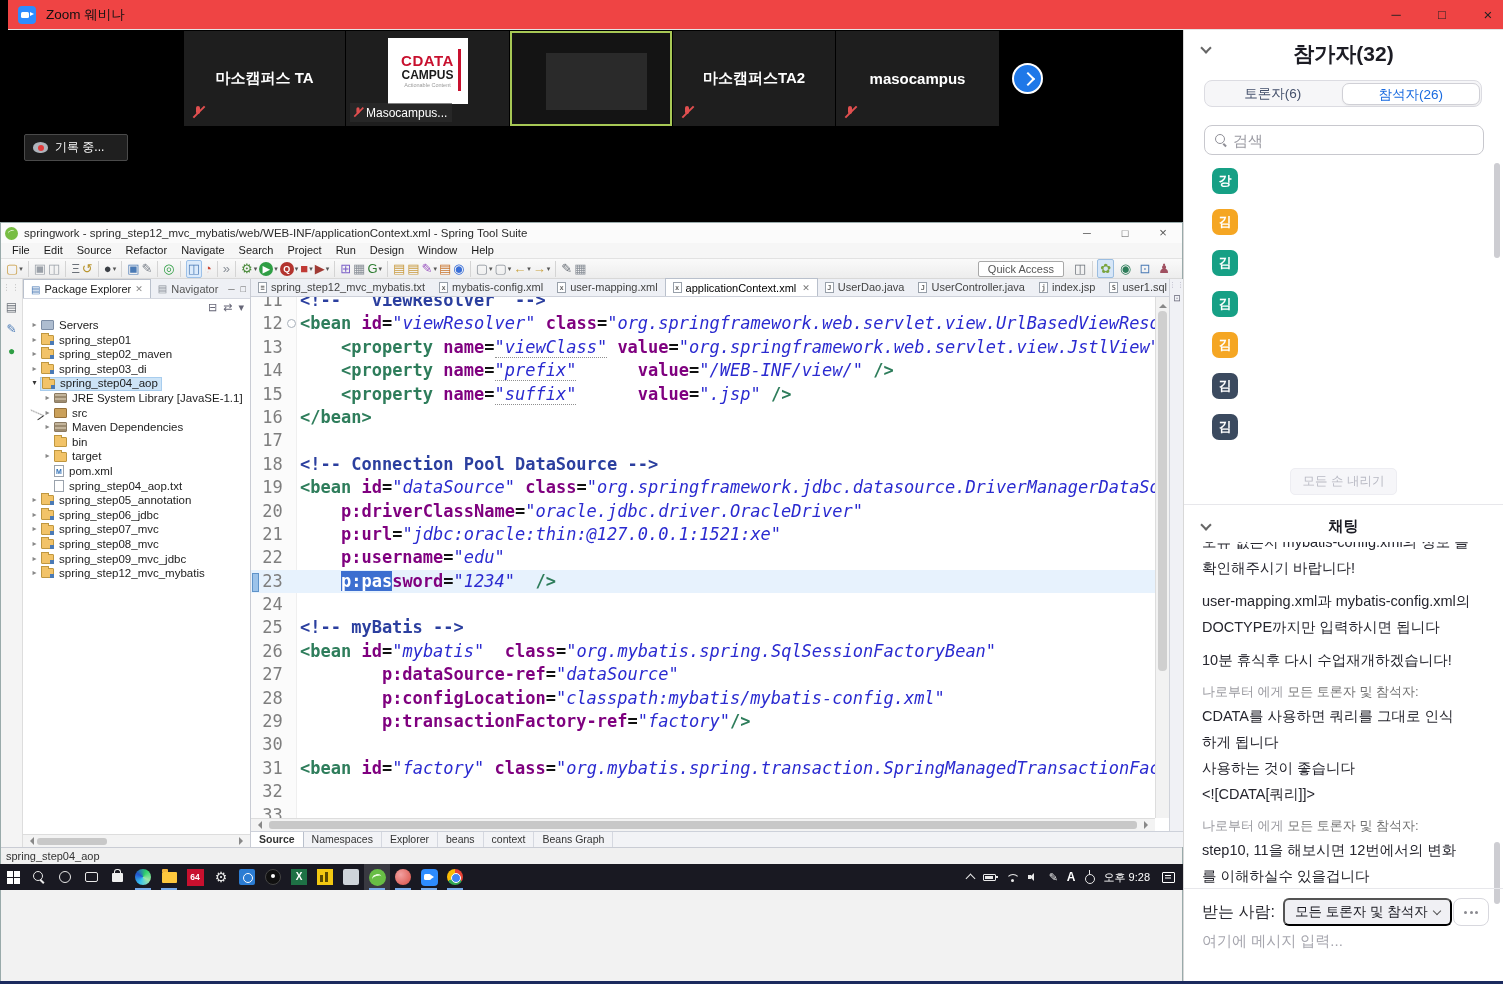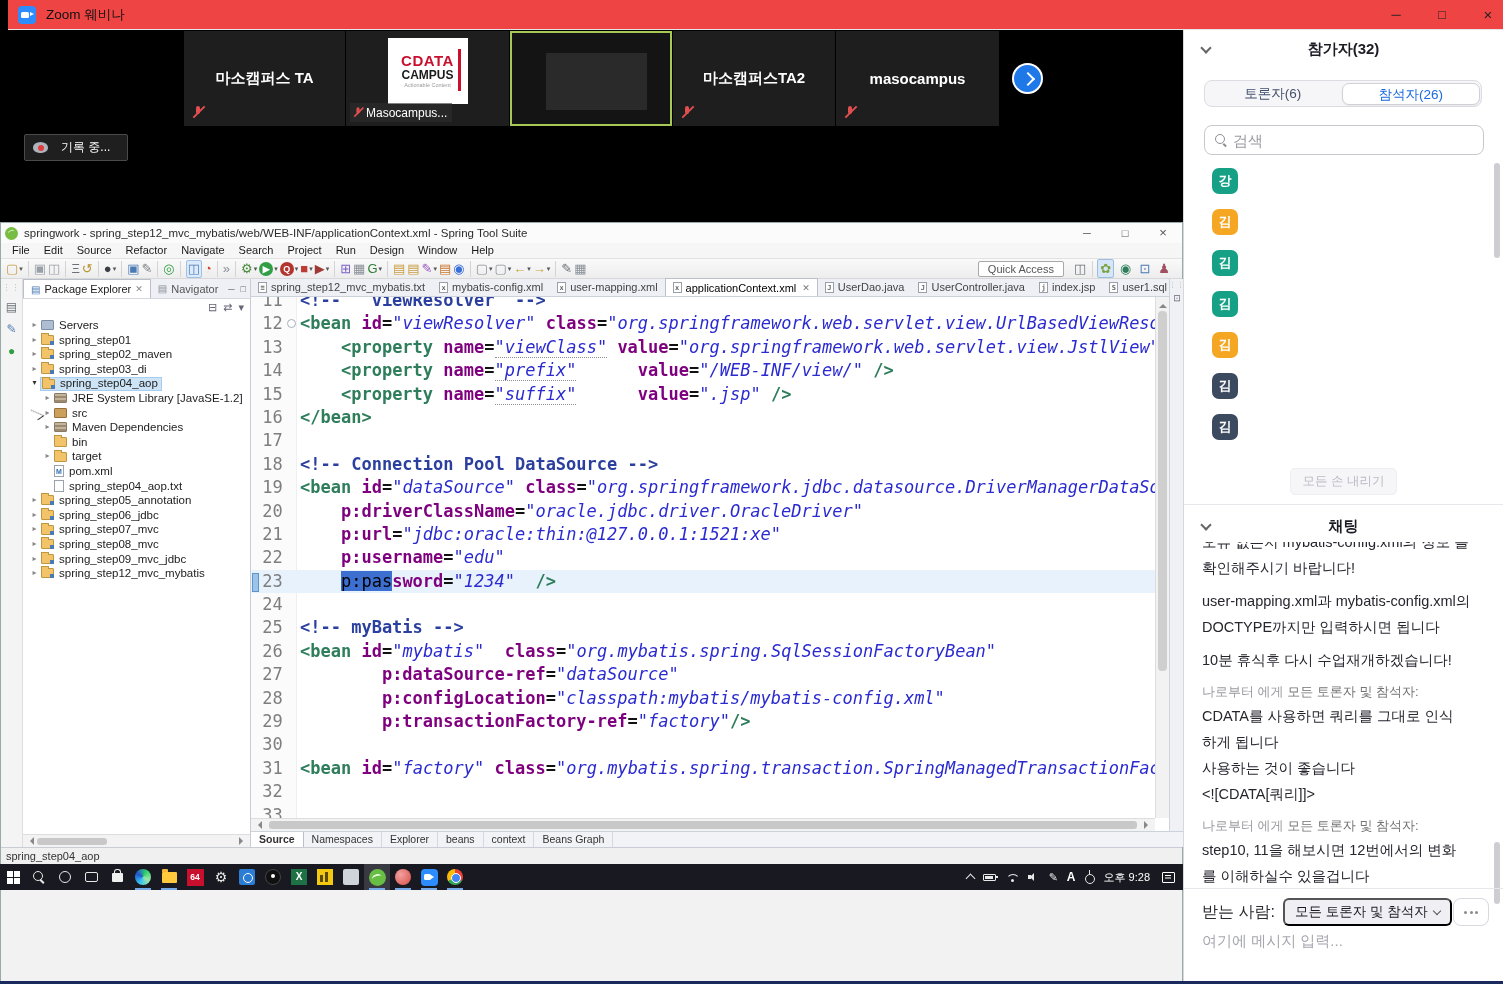--- a/index.html
+++ b/index.html
@@ -32,21 +32,21 @@
   .logo-maso{color:#c8102e;font-weight:bold;font-size:15px;letter-spacing:.5px}
   .logo-campus{color:#1a1a1a;font-weight:bold;font-size:12px}
   .logo-sub{color:#999;font-size:5.5px;margin-top:2px}
   .tile-label{position:absolute;left:4px;bottom:4px;display:flex;align-items:center;background:rgba(45,45,45,.6);padding:0 5px 0 16px;height:19px;font-size:12px;color:#fff;position:absolute}
   .tile-label .mic{left:1px;bottom:2px;transform:scale(.8)}
   .vid-rect{position:absolute;left:34px;top:20px;width:101px;height:57px;background:#2a2a2a}
   .next-btn{position:absolute;left:1012px;top:33px;width:31px;height:31px;border-radius:50%;background:#1f78e8;border:2px solid #fff}
   .next-btn::after{content:"";position:absolute;left:9px;top:9px;width:8px;height:8px;border-top:2.5px solid #fff;border-right:2.5px solid #fff;transform:rotate(45deg)}
 
   
-  .recbadge{position:absolute;left:24px;top:104px;width:104px;height:27px;background:#1f1f1f;border:1px solid #4a4a4a;border-radius:2px;display:flex;align-items:center;gap:13px;padding-left:8px}
+  .recbadge{position:absolute;left:24px;top:104px;width:104px;height:27px;background:#1f1f1f;border:1px solid #4a4a4a;border-radius:2px;display:flex;align-items:center;gap:7px;padding-left:8px}
   .rec-icon{width:15px;height:11px;background:#aeb4bc;border-radius:50% 50% 45% 45%;position:relative}
   .rec-icon::after{content:"";position:absolute;left:4.5px;top:2.5px;width:6px;height:6px;border-radius:50%;background:#e23b3b}
   .recbadge .t{color:#fff;font-size:12px}
 
   
   .ide{position:absolute;left:0;top:192px;width:1183px;height:762px;background:#f2f2f2;border:1px solid #9aa;border-bottom:none;font-size:11px}
   .ide-titlebar{position:absolute;left:0;top:0;width:100%;height:20px;background:#fbfbfb;display:flex;align-items:center}
   .spring-ic{width:13px;height:13px;border-radius:50%;background:#77bd43;margin:0 6px 0 4px;position:relative}
   .spring-ic::after{content:"";position:absolute;left:2.5px;top:3px;width:7px;height:4px;border-radius:50%;border-top:1.5px solid #e8f7dc;transform:rotate(-20deg)}
   .ide-titlebar .t{font-size:11.5px;color:#2b2b2b}
@@ -123,21 +123,21 @@
   .cline .num{width:25px;flex:none;text-align:center;color:#7e7e7e;font-weight:400}
   .cline .foldc{width:12px;flex:none;position:relative}
   .cline .foldc.has::after{content:"";position:absolute;left:2px;top:7px;width:7px;height:7px;border:1px solid #a8b0ba;border-radius:50%;background:#fff}
   .cline .txt{flex:1;overflow:hidden;padding-left:3px}
   .tk-c{color:#2b3f9f;font-weight:600}
   .tk-t{color:#2e7d5b;font-weight:700}
   .tk-a{color:#7f007f;font-weight:700}
   .tk-v,.tk-vu{color:#2a2ad0;font-style:italic}
   .tk-vu{border-bottom:1px dotted #8f8f8f}
   .tk-p{color:#111;font-weight:600}
-  .tk-sel{background:#3d6fd0;color:#000000;font-weight:400}
+  .tk-sel{background:#3d6fd0;color:#ffffff;font-weight:700}
   .vsb{position:absolute;left:904px;top:18px;width:14px;height:521px;background:#f2f2f2;border-left:1px solid #ddd;display:flex;flex-direction:column;align-items:center}
   .vsb .vthumb{width:9px;height:360px;background:#cfcfcf;border-radius:4px;margin-top:3px}
   .sidestrip{position:absolute;left:918px;top:0;width:15px;height:100%;background:#f0f1f5;border-left:1px solid #d0d3da;display:flex;flex-direction:column;align-items:center;padding-top:2px;gap:4px}
   .sidestrip .dots{color:#aab;font-size:7px;letter-spacing:1px}
   .sidestrip .mi{font-size:9px;color:#667}
   .ehscroll{position:absolute;left:0;top:539px;width:904px;height:13px;background:#f3f3f3;border-top:1px solid #ddd;display:flex;align-items:center}
   .ethumb{flex:1;height:8px;background:#c8c8c8;border-radius:3px;margin:0 4px}
   .btabs{position:absolute;left:0;top:552px;width:933px;height:16px;background:#f2f3f6;border-top:1px solid #cdd1da;display:flex;font-size:10.5px}
   .btab{padding:0 8px;line-height:15px;color:#333;border-right:1px solid #d5d8e0}
   .btab.active{background:#fff;font-weight:bold;border-right:1px solid #b9c0cc}
@@ -196,21 +196,21 @@
   .tr-a{color:#fff;font-size:12px;font-weight:bold}
   .tr-ime{width:10px;height:10px;border:1.5px solid #e8e8e8;border-radius:50%;position:relative;margin-top:3px}
   .tr-ime::after{content:"";position:absolute;left:3px;top:-5px;width:1.5px;height:4px;background:#e8e8e8}
   .tr-time{color:#fff;font-size:11px;white-space:nowrap}
   .tr-notif{width:13px;height:11px;border:1.5px solid #fff;border-radius:1px;position:relative;margin-left:3px}
   .tr-notif::before{content:"";position:absolute;left:2px;top:2px;width:6px;height:1.2px;background:#fff;box-shadow:0 2.5px 0 #fff}
 
   
   .rpanel{position:absolute;left:1183px;top:30px;width:320px;height:951px;background:#fff;border-left:1px solid #d8d8d8;z-index:5}
   .chev{width:8px;height:8px;border-left:2px solid #666;border-bottom:2px solid #666;transform:rotate(-45deg);display:inline-block}
-  .p-header{position:absolute;left:0;top:10px;width:100%;text-align:center;font-size:15px;font-weight:bold;color:#1c1c24}
+  .p-header{position:absolute;left:0;top:10px;width:100%;text-align:center;font-size:21px;font-weight:bold;color:#1c1c24}
   .p-chev{position:absolute;left:18px;top:14px}
   .p-tabs{position:absolute;left:20px;top:50px;width:278px;height:27px;background:#f6f6f8;border:1px solid #dcdce2;border-radius:8px;display:flex}
   .p-tab{flex:1;text-align:center;line-height:25px;font-size:13.5px;color:#44506b}
   .p-tab.active{background:#fff;border:1px solid #d0d0d6;border-radius:7px;margin:1.5px;line-height:21px;color:#1a6be0;box-shadow:0 1px 2px rgba(0,0,0,.06)}
   .p-search{position:absolute;left:20px;top:95px;width:280px;height:30px;border:1px solid #c8c8ce;border-radius:8px;display:flex;align-items:center;padding-left:10px;gap:6px}
   .p-search .mag2{width:12px;height:12px;position:relative;flex:none}
   .p-search .mag2::before{content:"";position:absolute;left:0;top:0;width:8px;height:8px;border:1.5px solid #8f8f97;border-radius:50%}
   .p-search .mag2::after{content:"";position:absolute;left:8.5px;top:8.5px;width:4px;height:1.5px;background:#8f8f97;transform:rotate(45deg);transform-origin:0 0}
   .p-search input{border:none;outline:none;font-size:15px;color:#333;width:230px;font-family:inherit}
   .p-search input::placeholder{color:#9a9aa2}
@@ -507,21 +507,21 @@
                 <span class="tw exp">▾</span>
                 <span class="selbg">
                   <span class="ti i-proj"></span>
                   <span class="lbl">spring_step04_aop</span>
                 </span>
               </div>
               <div class="trow" style="padding-left: 19px;">
                 <span class="tw">▸</span>
                 <span class="selbg">
                   <span class="ti i-lib"></span>
-                  <span class="lbl">JRE System Library [JavaSE-1.2]</span>
+                  <span class="lbl">JRE System Library [JavaSE-1.1]</span>
                 </span>
               </div>
               <div class="trow" style="padding-left: 19px;">
                 <span class="tw">▸</span>
                 <span class="selbg">
                   <span class="ti i-src"></span>
                   <span class="lbl">src</span>
                 </span>
               </div>
               <div class="trow" style="padding-left: 19px;">

